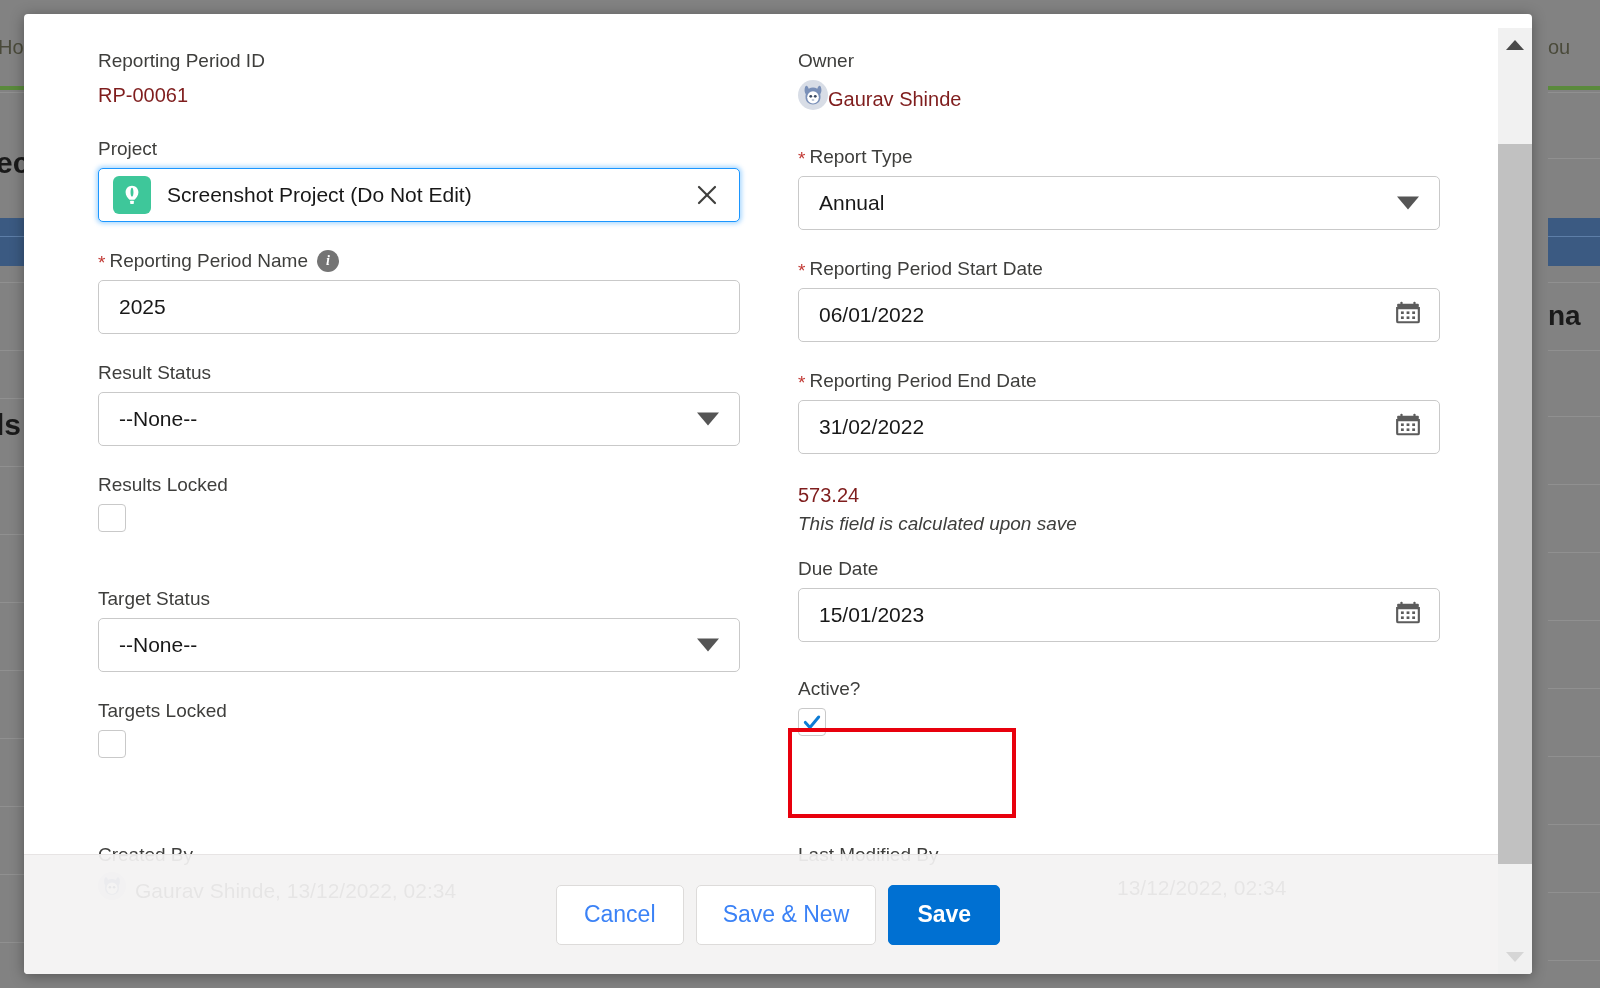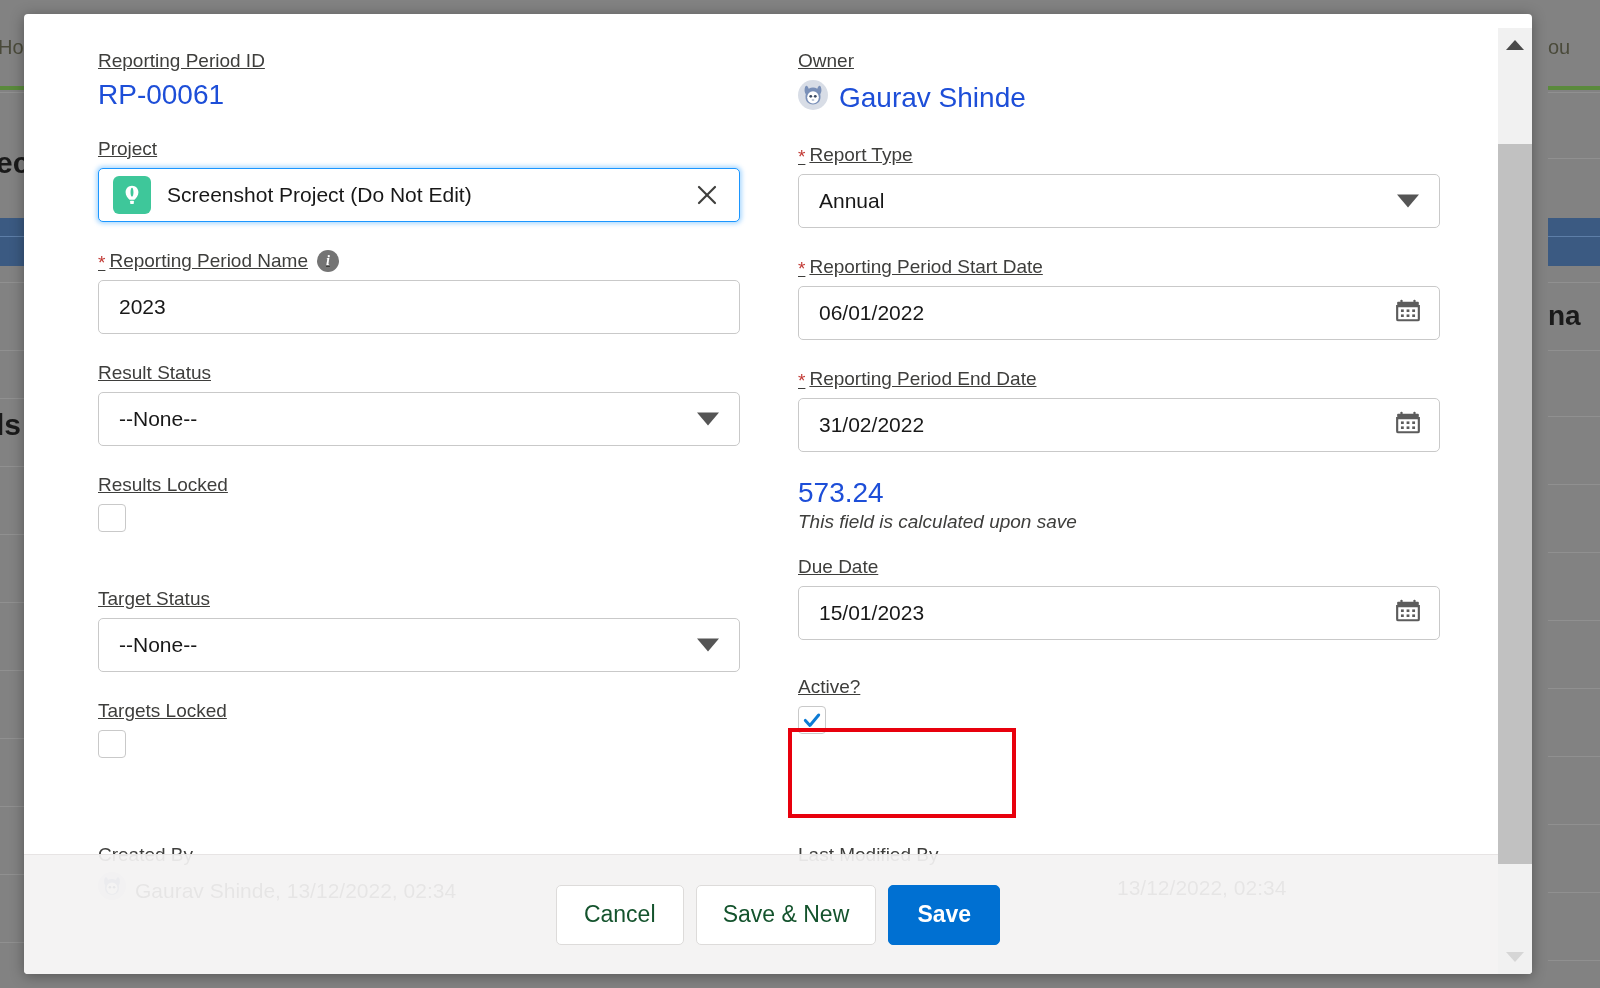--- a/index.html
+++ b/index.html
@@ -45,26 +45,25 @@
 
   .flabel {
     font-size: 19px;
     color: #3e3e3c;
     line-height: 26px;
     margin-bottom: 6px;
     display: flex;
     align-items: center;
     gap: 9px;
     white-space: nowrap;
-    text-decoration: underline;
   }
   .req { color: #c23934; font-size: 19px; margin-right: -5px; position: relative; top: 2px; }
 
   .fstatic {
-    font-size: 28px; color: #1d4ed8; line-height: 30px;
+    font-size: 20px; color: #7f1d1d; line-height: 30px;
   }
 
   .info-icon {
     width: 22px; height: 22px; border-radius: 50%;
     background: #747474; color: #fff;
     font-size: 14px; font-weight: bold; font-style: italic;
     display: inline-flex; align-items: center; justify-content: center;
     font-family: "Liberation Serif", serif;
   }
 
@@ -109,21 +108,21 @@
     width: 28px; height: 28px;
     border: 1px solid #c9c9c9; border-radius: 4px;
     background: #fff;
     display: flex; align-items: center; justify-content: center;
   }
 
   .helper-note {
     font-size: 19px; font-style: italic; color: #3e3e3c; line-height: 28px;
   }
 
-  .avatar-row { display: flex; align-items: center; gap: 11px; }
+  .avatar-row { display: flex; align-items: center; gap: 0; }
 
   
   .redbox {
     position: absolute;
     left: 764px; top: 714px;
     width: 228px; height: 90px;
     border: 4px solid #e8000d;
     pointer-events: none;
   }
 
@@ -138,21 +137,21 @@
     position: absolute; left: 0; bottom: 0;
     width: 1508px; height: 120px;
     background: rgba(243,242,242,0.93);
     border-top: 1px solid rgba(221,219,218,0.6);
     display: flex; align-items: center; justify-content: center;
     gap: 12px;
   }
   .btn {
     height: 60px; min-width: 128px;
     border: 1px solid #dddbda; border-radius: 5px;
-    background: #ffffff; color: #14532d;
+    background: #ffffff; color: #3b82f6;
     font-size: 23px; font-family: "Liberation Sans", sans-serif;
     display: flex; align-items: center; justify-content: center;
     padding: 0 26px; cursor: pointer;
   }
   .btn.primary { background: #0070d2; border-color: #0070d2; color: #fff; font-weight: 700; min-width: 112px; }
 
   
   .mscroll {
     position: absolute; right: 0; top: 14px;
     width: 34px; height: 946px;
@@ -254,21 +253,21 @@
         </div>
         <div class="spacer-26"></div>
 
         <div class="field">
           <div class="flabel">
             <span class="req">*</span>
             <span>Reporting Period Name</span>
             <span class="info-icon">i</span>
           </div>
           <div class="inp">
-            <span>2023</span>
+            <span>2025</span>
           </div>
         </div>
         <div class="spacer-26"></div>
 
         <div class="field">
           <div class="flabel">Result Status</div>
           <div class="inp">
             <span>--None--</span>
             <span class="caret"></span>
           </div>

